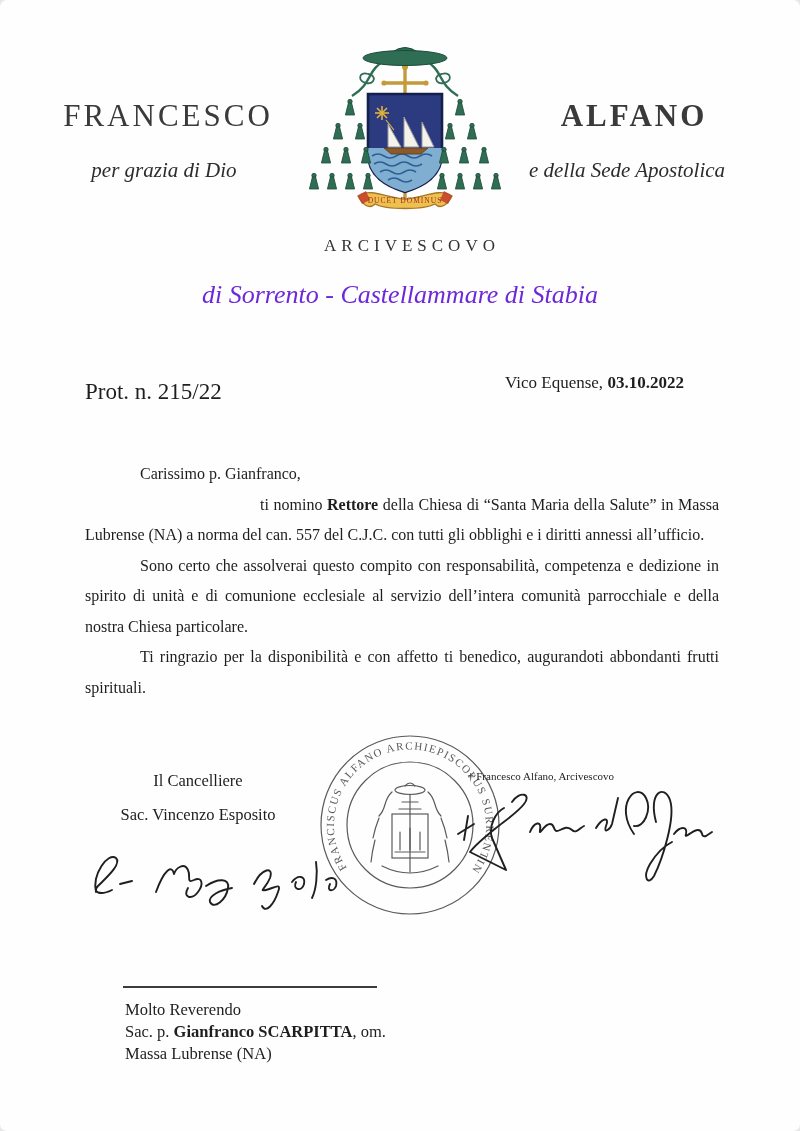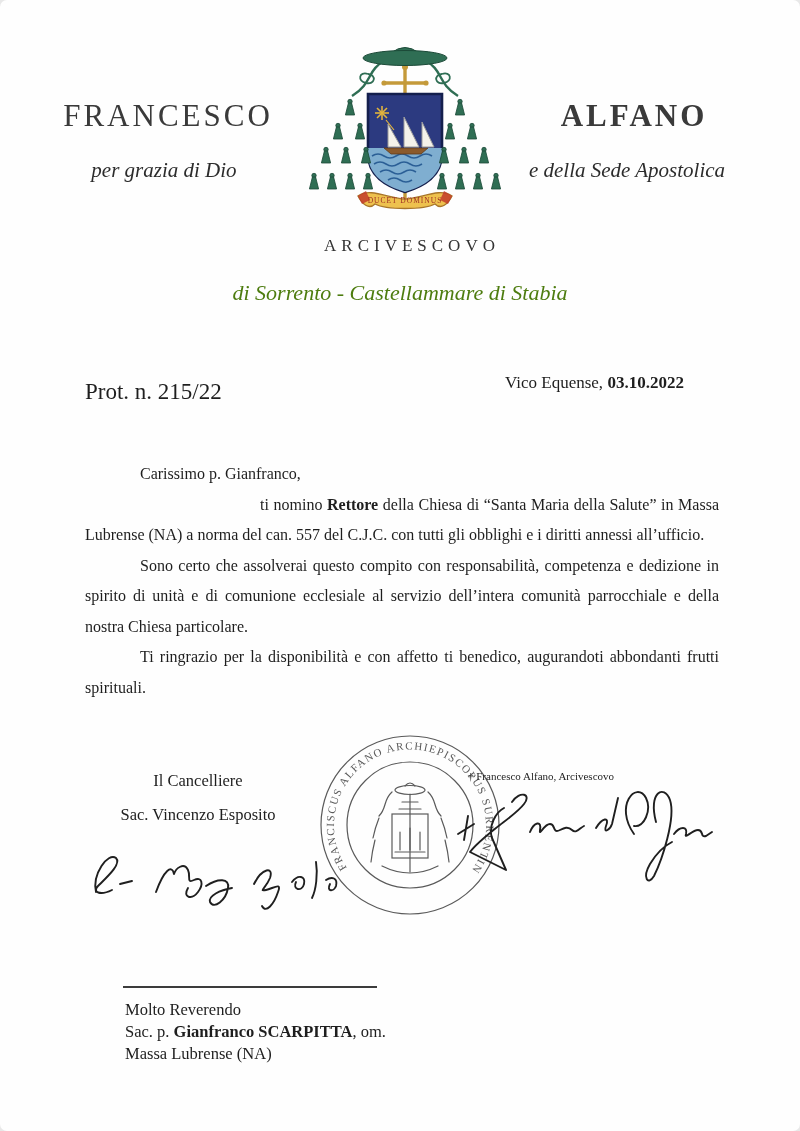--- a/index.html
+++ b/index.html
@@ -11,21 +11,21 @@
     font-family:"Liberation Serif","DejaVu Serif",serif;
     color:#1e1e1e;
     overflow:hidden;
     border-radius:7px;
   }
   .abs{position:absolute;}
   
   .bigname{font-size:31px;letter-spacing:3px;color:#3a3a3a;text-align:center;}
   .subname{font-size:21px;font-style:italic;color:#2c2c2c;text-align:center;white-space:nowrap;}
   .arch-title{font-size:17px;letter-spacing:5px;color:#333;text-align:center;width:100%;padding-left:12px;}
-  .diocese{font-size:22px;font-style:italic;text-align:center;width:100%;color:#4d7c0f;}
+  .diocese{font-size:26px;font-style:italic;text-align:center;width:100%;color:#6d28d9;}
   
   .prot{font-size:23px;}
   .dateline{font-size:17px;}
   .dateline b{font-weight:bold;}
   
   .body-text{width:634px;font-size:16px;line-height:30.5px;text-align:justify;}
   .body-text p{margin:0;}
   .ind-small{text-indent:55px;}
   .ind-big{text-indent:175px;}
   

